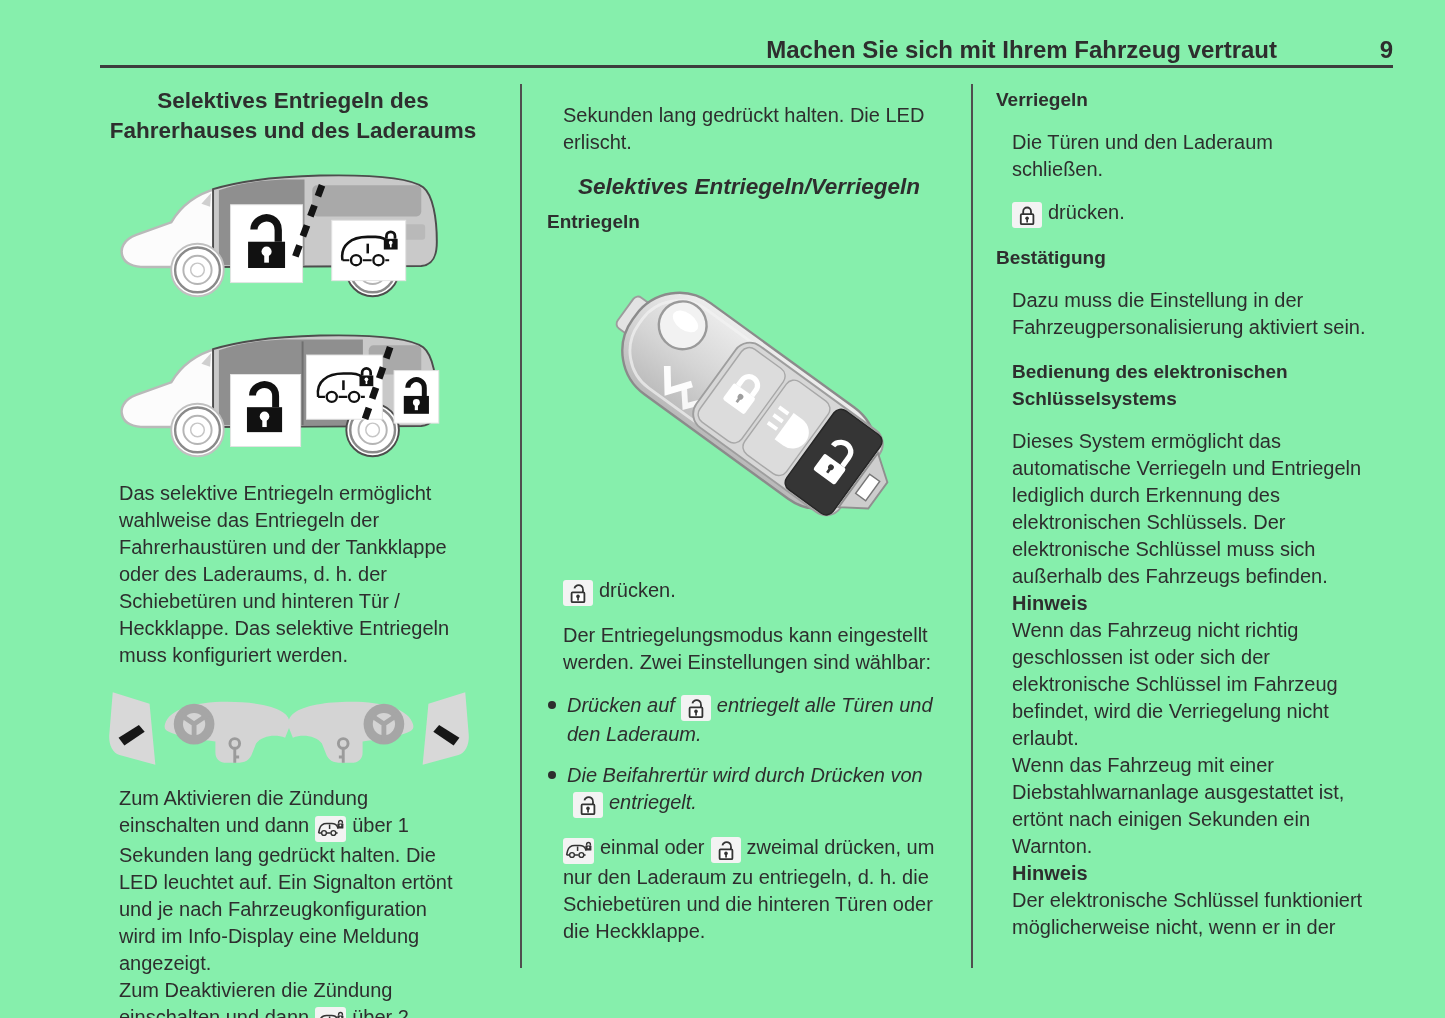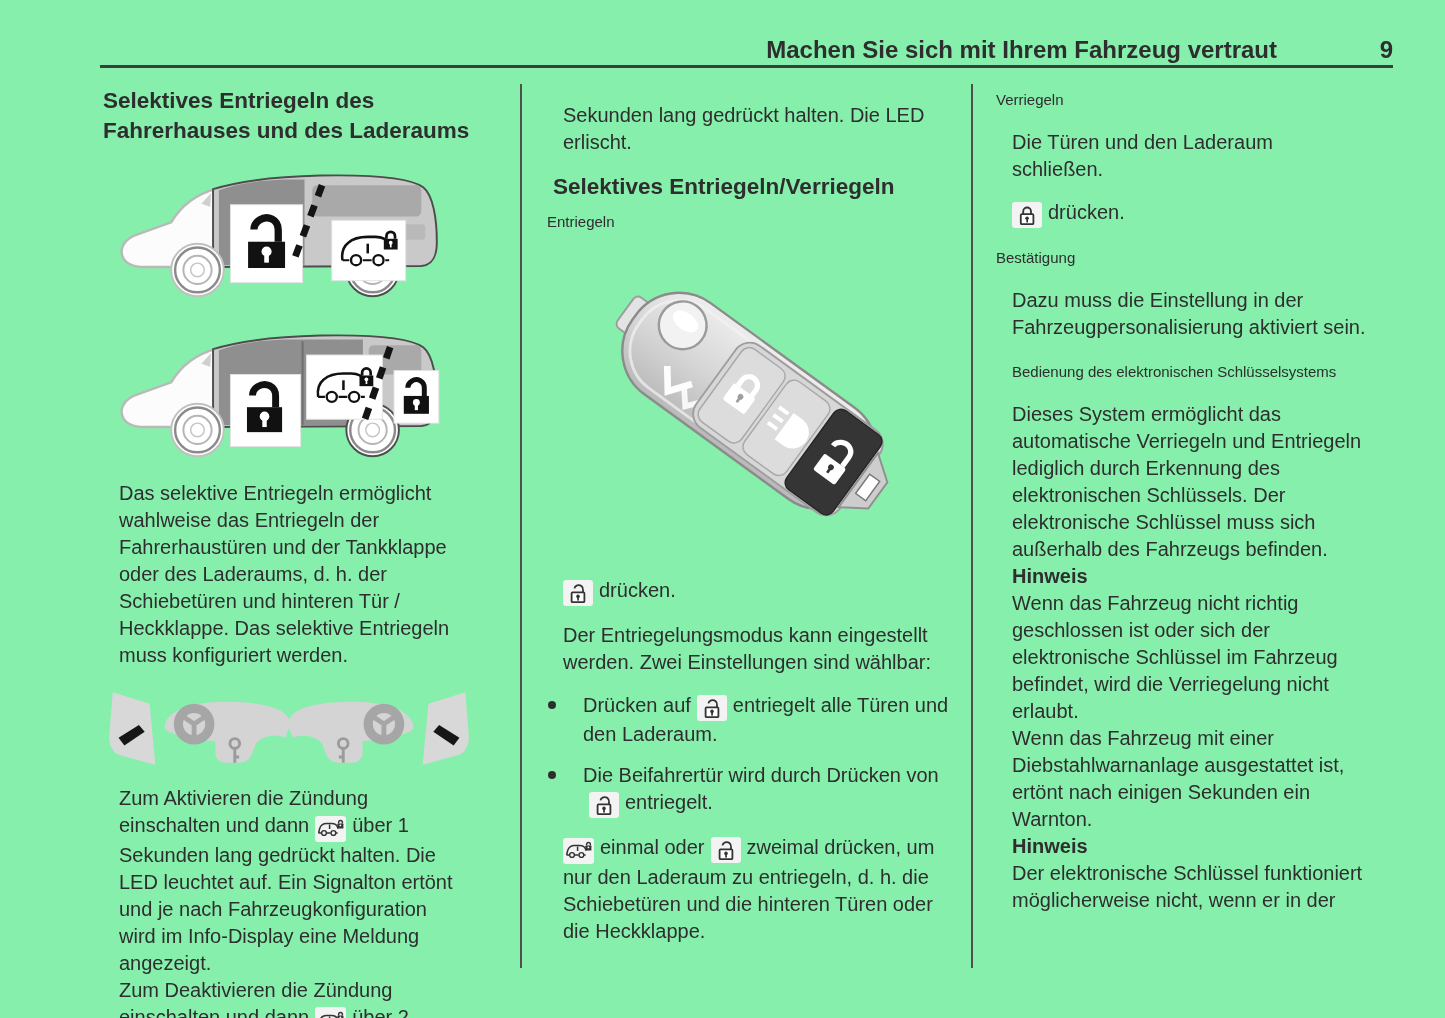--- a/index.html
+++ b/index.html
@@ -20,38 +20,38 @@
   .hdr-rule { position:absolute; top:65px; left:100px; right:52px; height:2.5px; background:#3d3d3d; }
 
   
   .col { position:absolute; top:86px; font-size:20px; line-height:27px; }
   .col1 { left:103px; width:380px; }
   .col2 { left:547px; width:404px; }
   .col3 { left:996px; width:388px; }
   .vdiv { position:absolute; top:84px; height:884px; width:2px; background:#4f4f4f; }
   .vdiv1 { left:520px; } .vdiv2 { left:971px; }
 
-  .h1 { font-size:22.5px; font-weight:bold; line-height:30px; margin:0 0 12px; }
-  .h2 { font-size:15px; font-weight:normal; line-height:27px; margin:15px 0 10px; }
+  .h1 { font-size:22.5px; font-weight:bold; line-height:30px; margin:0 0 12px;text-align:center; }
+  .h2 { font-size:19px; font-weight:bold; line-height:27px; margin:15px 0 10px; }
   .mt0 { margin-top:0; }
   .para { margin:16px; }
   .block { display:block; }
   .bold { font-weight:bold; }
 
   
   .kbtn {
     display:inline-flex; align-items:center; justify-content:center;
     height:26px; min-width:26px; padding:0 2px;
     background:#f3f3f3; border-radius:3px;
     vertical-align:-7px; margin:0 6px;
   }
   .kbtn svg { display:block; }
 
   
-  .bullet { display:flex; gap:27px; margin:14px 0 0 1px; }
+  .bullet { display:flex; gap:11px; margin:14px 0 0 1px;font-style:italic; }
   .dot { flex:none; width:8px; height:8px; border-radius:50%; background:#2e2e2e; margin-top:9px; }
   .btext { flex:1; }
 
   
   .fig { display:block; }
   .fig-van1 { margin:14px 0 6px 8px; }
   .fig-van2 { margin:16px 0 14px 8px; }
   .fig-doors { margin:10px 0 6px 2px; }
   .fig-key { margin:10px 0 12px 32px; }
 </style>
@@ -186,21 +186,21 @@
     <path d="M21.6,5.6 V4.4 A1.9,1.9 0 0 1 25.4,4.4 V5.6" fill="none" stroke="#333" stroke-width="1.4"></path>
     <rect x="20.4" y="5.6" width="6" height="5" rx="0.6" fill="#333"></rect>
     <circle cx="23.4" cy="7.4" r="0.9" fill="#fff"></circle>
   </svg>
 </span><span>über 2</span>
     </div>
   </div>
 
   <div class="col col2">
     <div class="para">Sekunden lang gedrückt halten. Die LED erlischt.</div>
-    <div class="h1" style="margin:14px 6px 6px;">Selektives Entriegeln/Verriegeln</div>
+    <div class="h1" style="margin:14px 6px 6px;font-style:italic;">Selektives Entriegeln/Verriegeln</div>
     <div class="h2 mt0" style="margin-bottom:4px;">Entriegeln</div>
 
     <svg class="fig fig-key" width="340" height="316" viewBox="0 0 356 330">
       <g transform="rotate(36 178 165)">
         <rect x="16" y="142" width="46" height="40" rx="6" fill="#e3e3e3" stroke="#9c9c9c" stroke-width="2"></rect>
         <rect x="28" y="104" width="298" height="118" rx="56" fill="url(#kgrad)" stroke="#8b8b8b" stroke-width="2.5"></rect>
         <rect x="36" y="112" width="282" height="102" rx="48" fill="none" stroke="#f2f2f2" stroke-width="3" opacity="0.7"></rect>
         <circle cx="74" cy="140" r="25" fill="#f2f2f2" stroke="#9a9a9a" stroke-width="2.5"></circle>
         <ellipse cx="74" cy="135" rx="15" ry="9" fill="#ffffff"></ellipse>
         <path d="M86,184 L102,205 L118,184" stroke="#fdfdfd" stroke-width="7" fill="none"></path>

